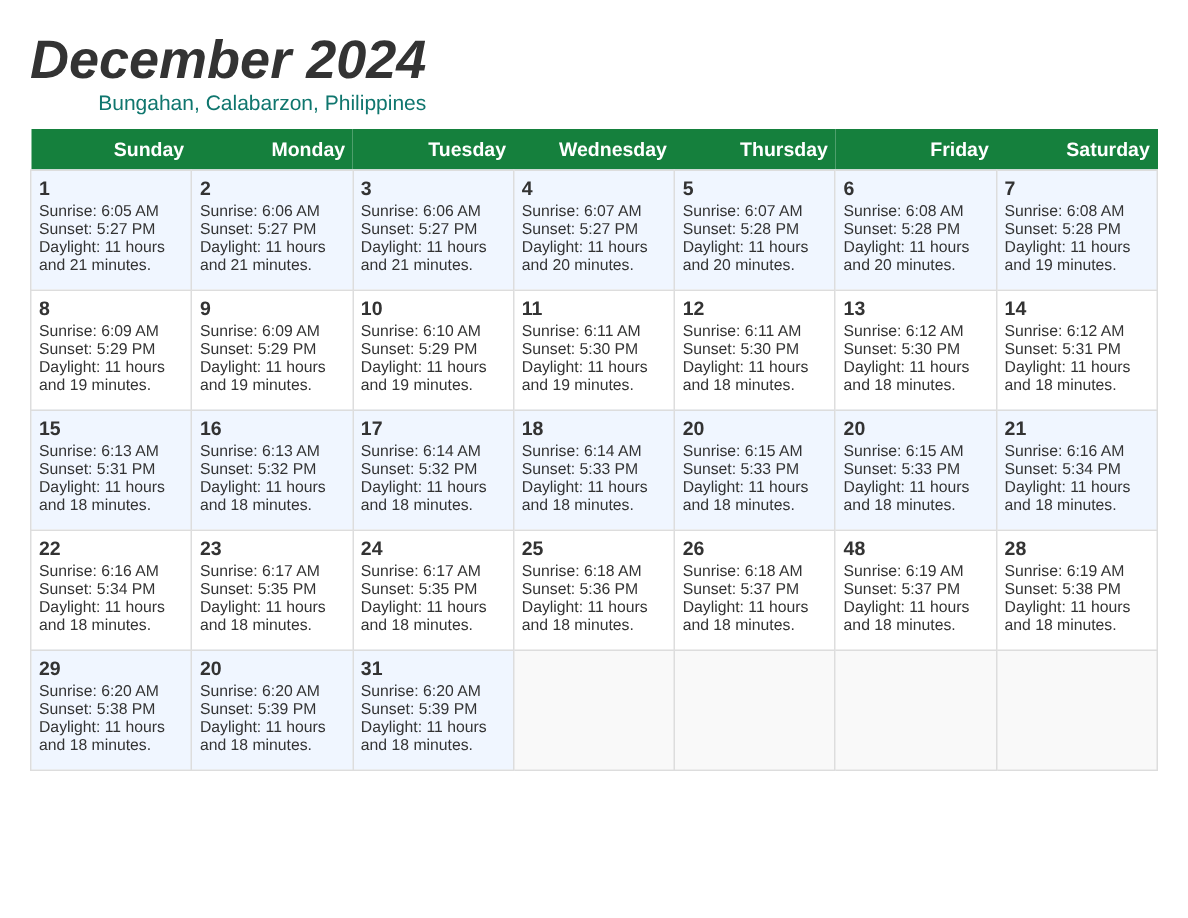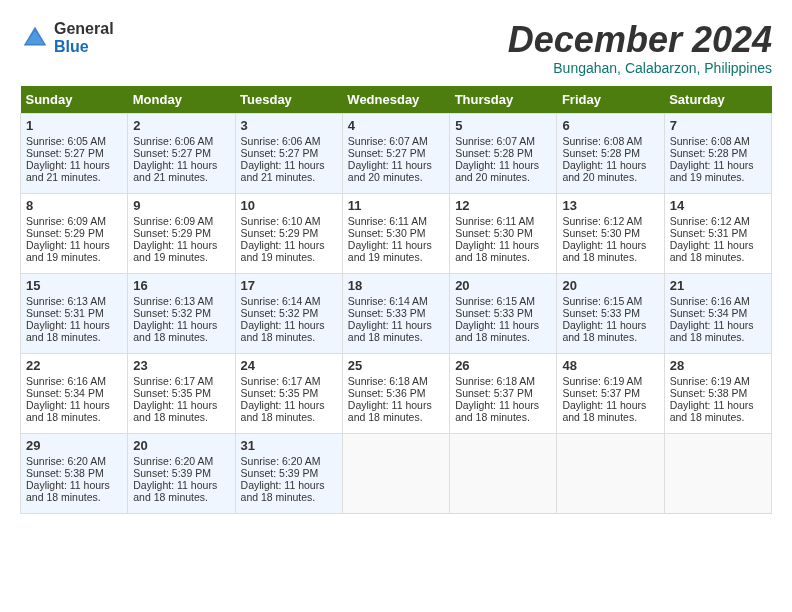--- a/index.html
+++ b/index.html
@@ -53,23 +53,23 @@
     .subtitle {
       font-size: 14px;
       color: #0f766e;
     }
     table {
       width: 100%;
       border-collapse: collapse;
       table-layout: fixed;
     }
     th {
-      background-color: #4d7c0f;
+      background-color: #15803d;
       color: white;
-      text-align: left;
+      text-align: right;
       padding: 6px 5px;
       font-size: 13px;
       font-weight: bold;
     }
     td {
       vertical-align: top;
       padding: 4px 5px;
       font-size: 10.5px;
       color: #333;
       border: 1px solid #ddd;
@@ -88,30 +88,20 @@
       margin-bottom: 2px;
     }
     .day-empty {
       background-color: #f9f9f9 !important;
     }
   </style>
 </head>
 <body>
 
 <div class="header">
-  <div class="logo">
-    <svg class="logo-icon" viewBox="0 0 40 40" xmlns="http://www.w3.org/2000/svg">
-      <polygon points="20,5 35,30 5,30" fill="#1a6bbf" opacity="0.85"></polygon>
-      <polygon points="20,10 32,28 8,28" fill="#5baaf0" opacity="0.6"></polygon>
-    </svg>
-    <div class="logo-text">
-      <span class="logo-general">General</span>
-      <span class="logo-blue">Blue</span>
-    </div>
-  </div>
   <div class="title-block">
     <div class="month-title">December 2024</div>
     <div class="subtitle">Bungahan, Calabarzon, Philippines</div>
   </div>
 </div>
 
 <table>
   <thead>
     <tr>
     <th>Sunday</th>

